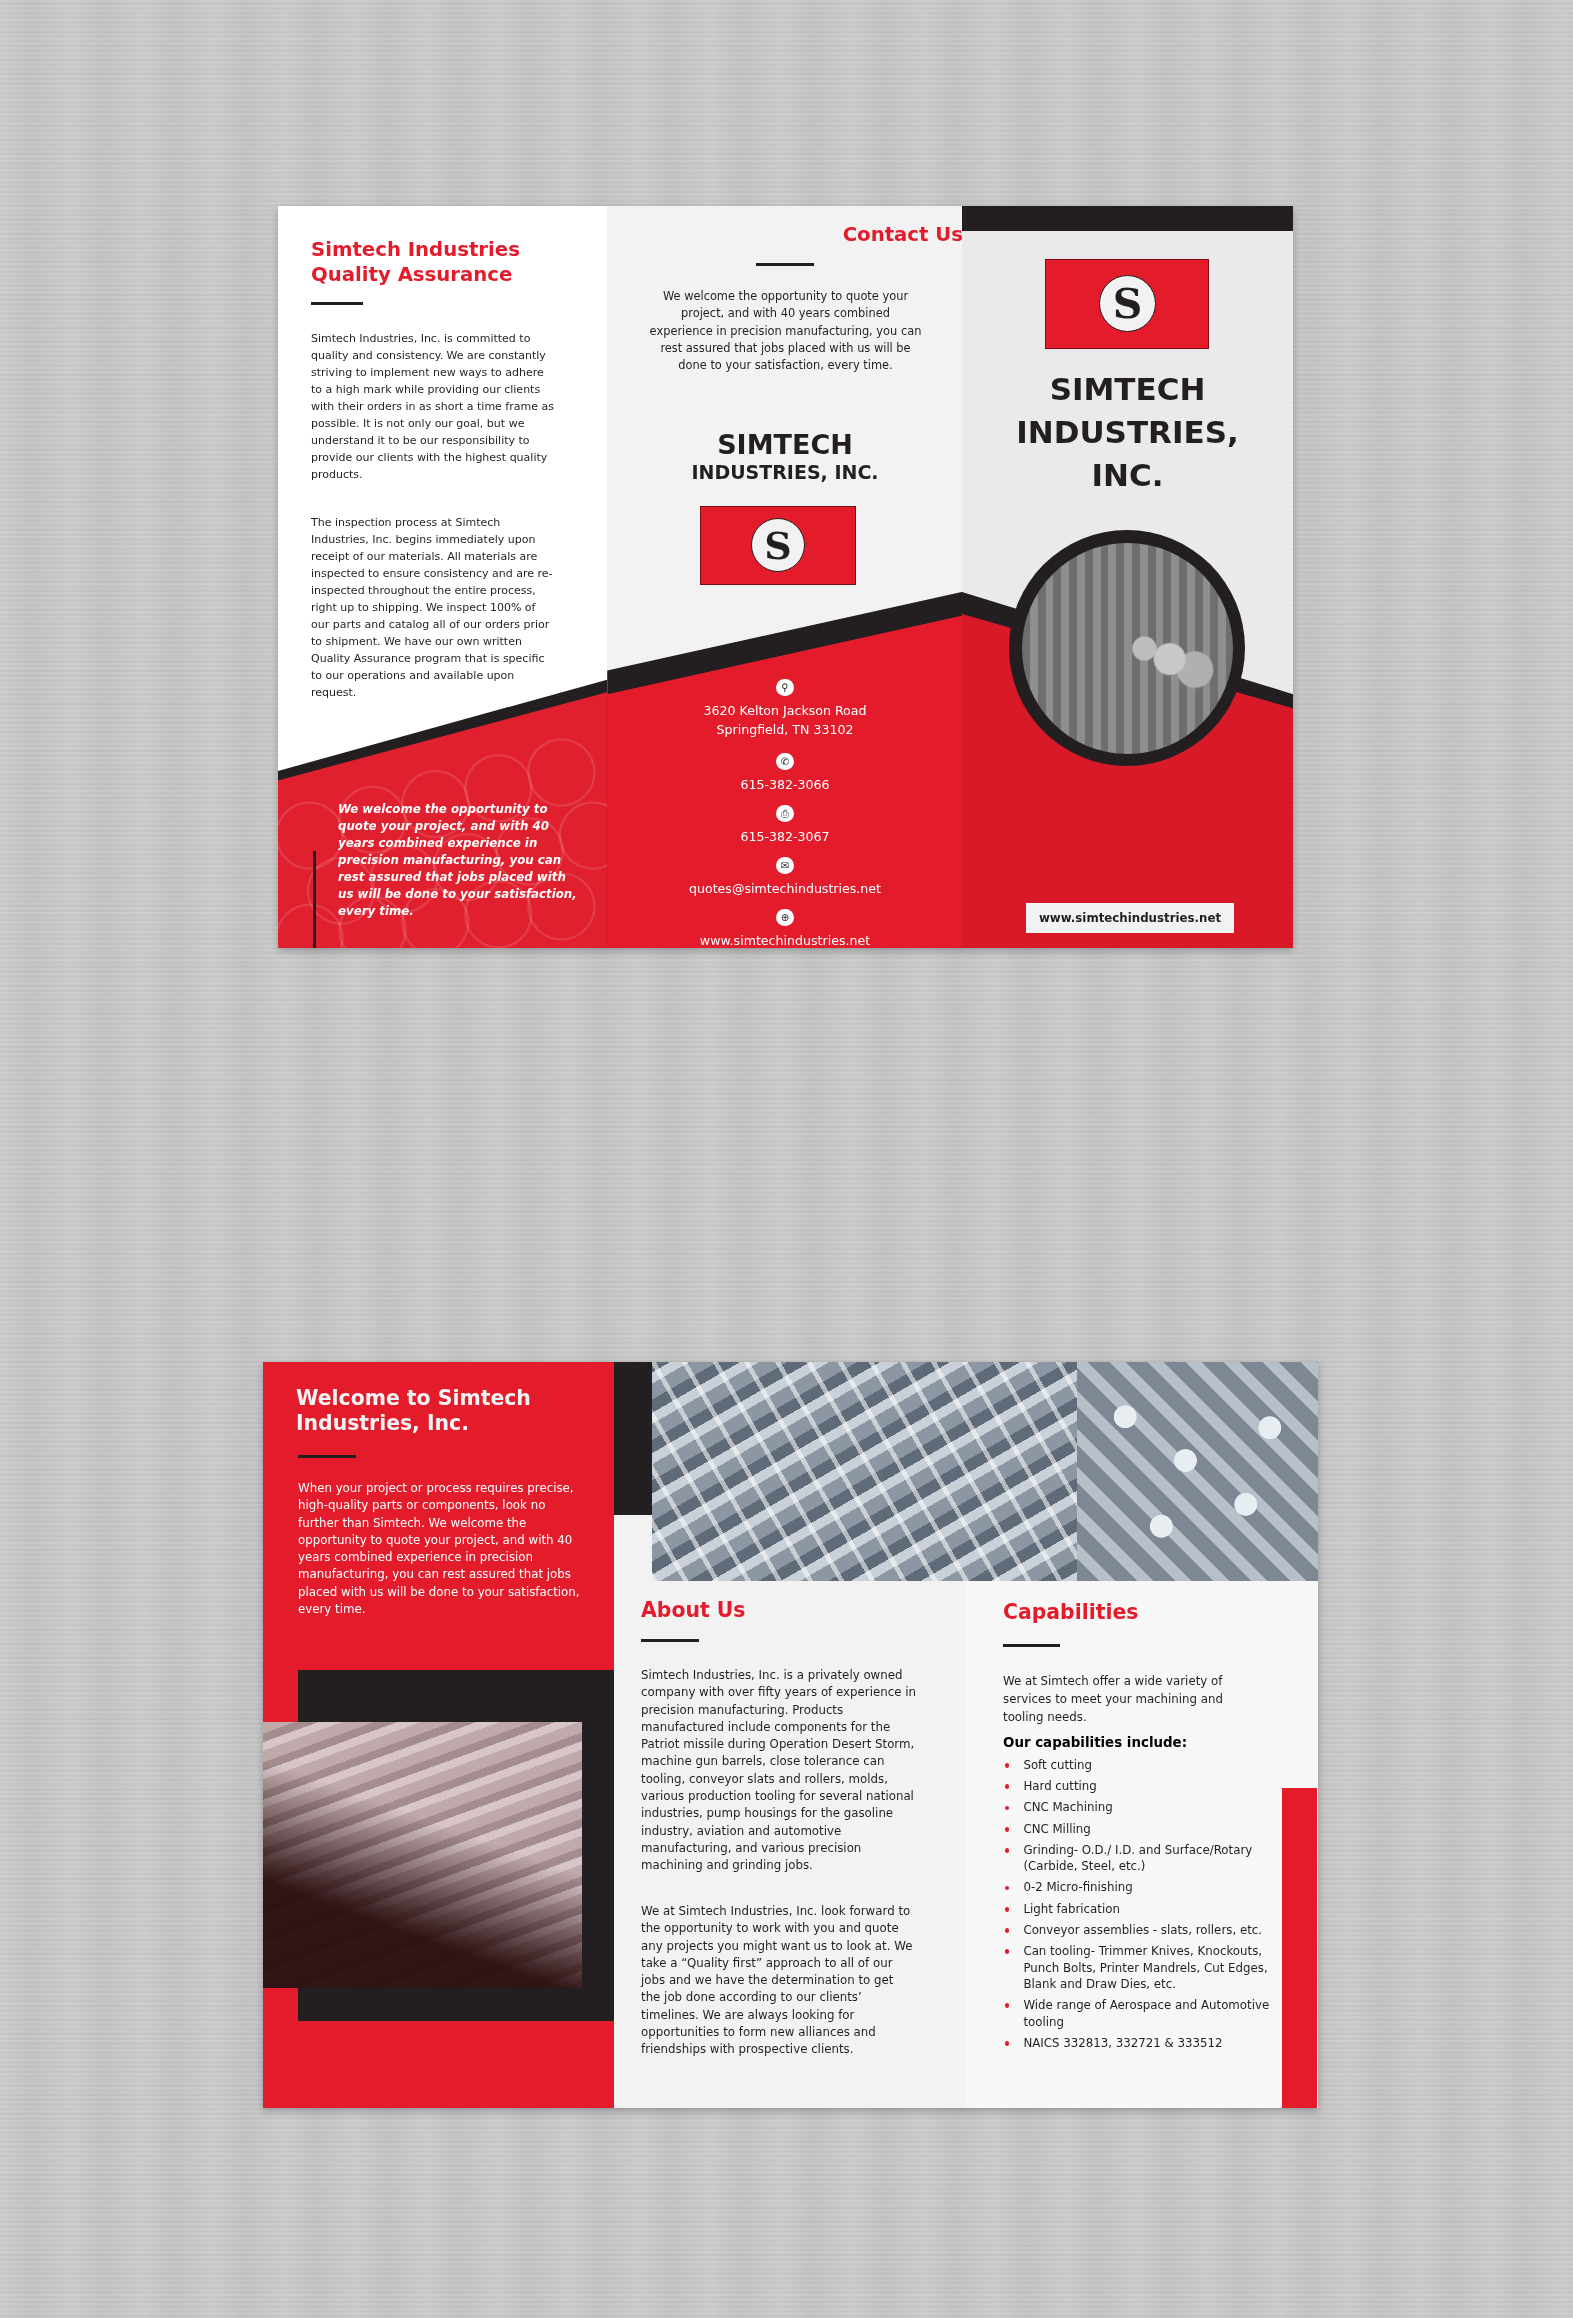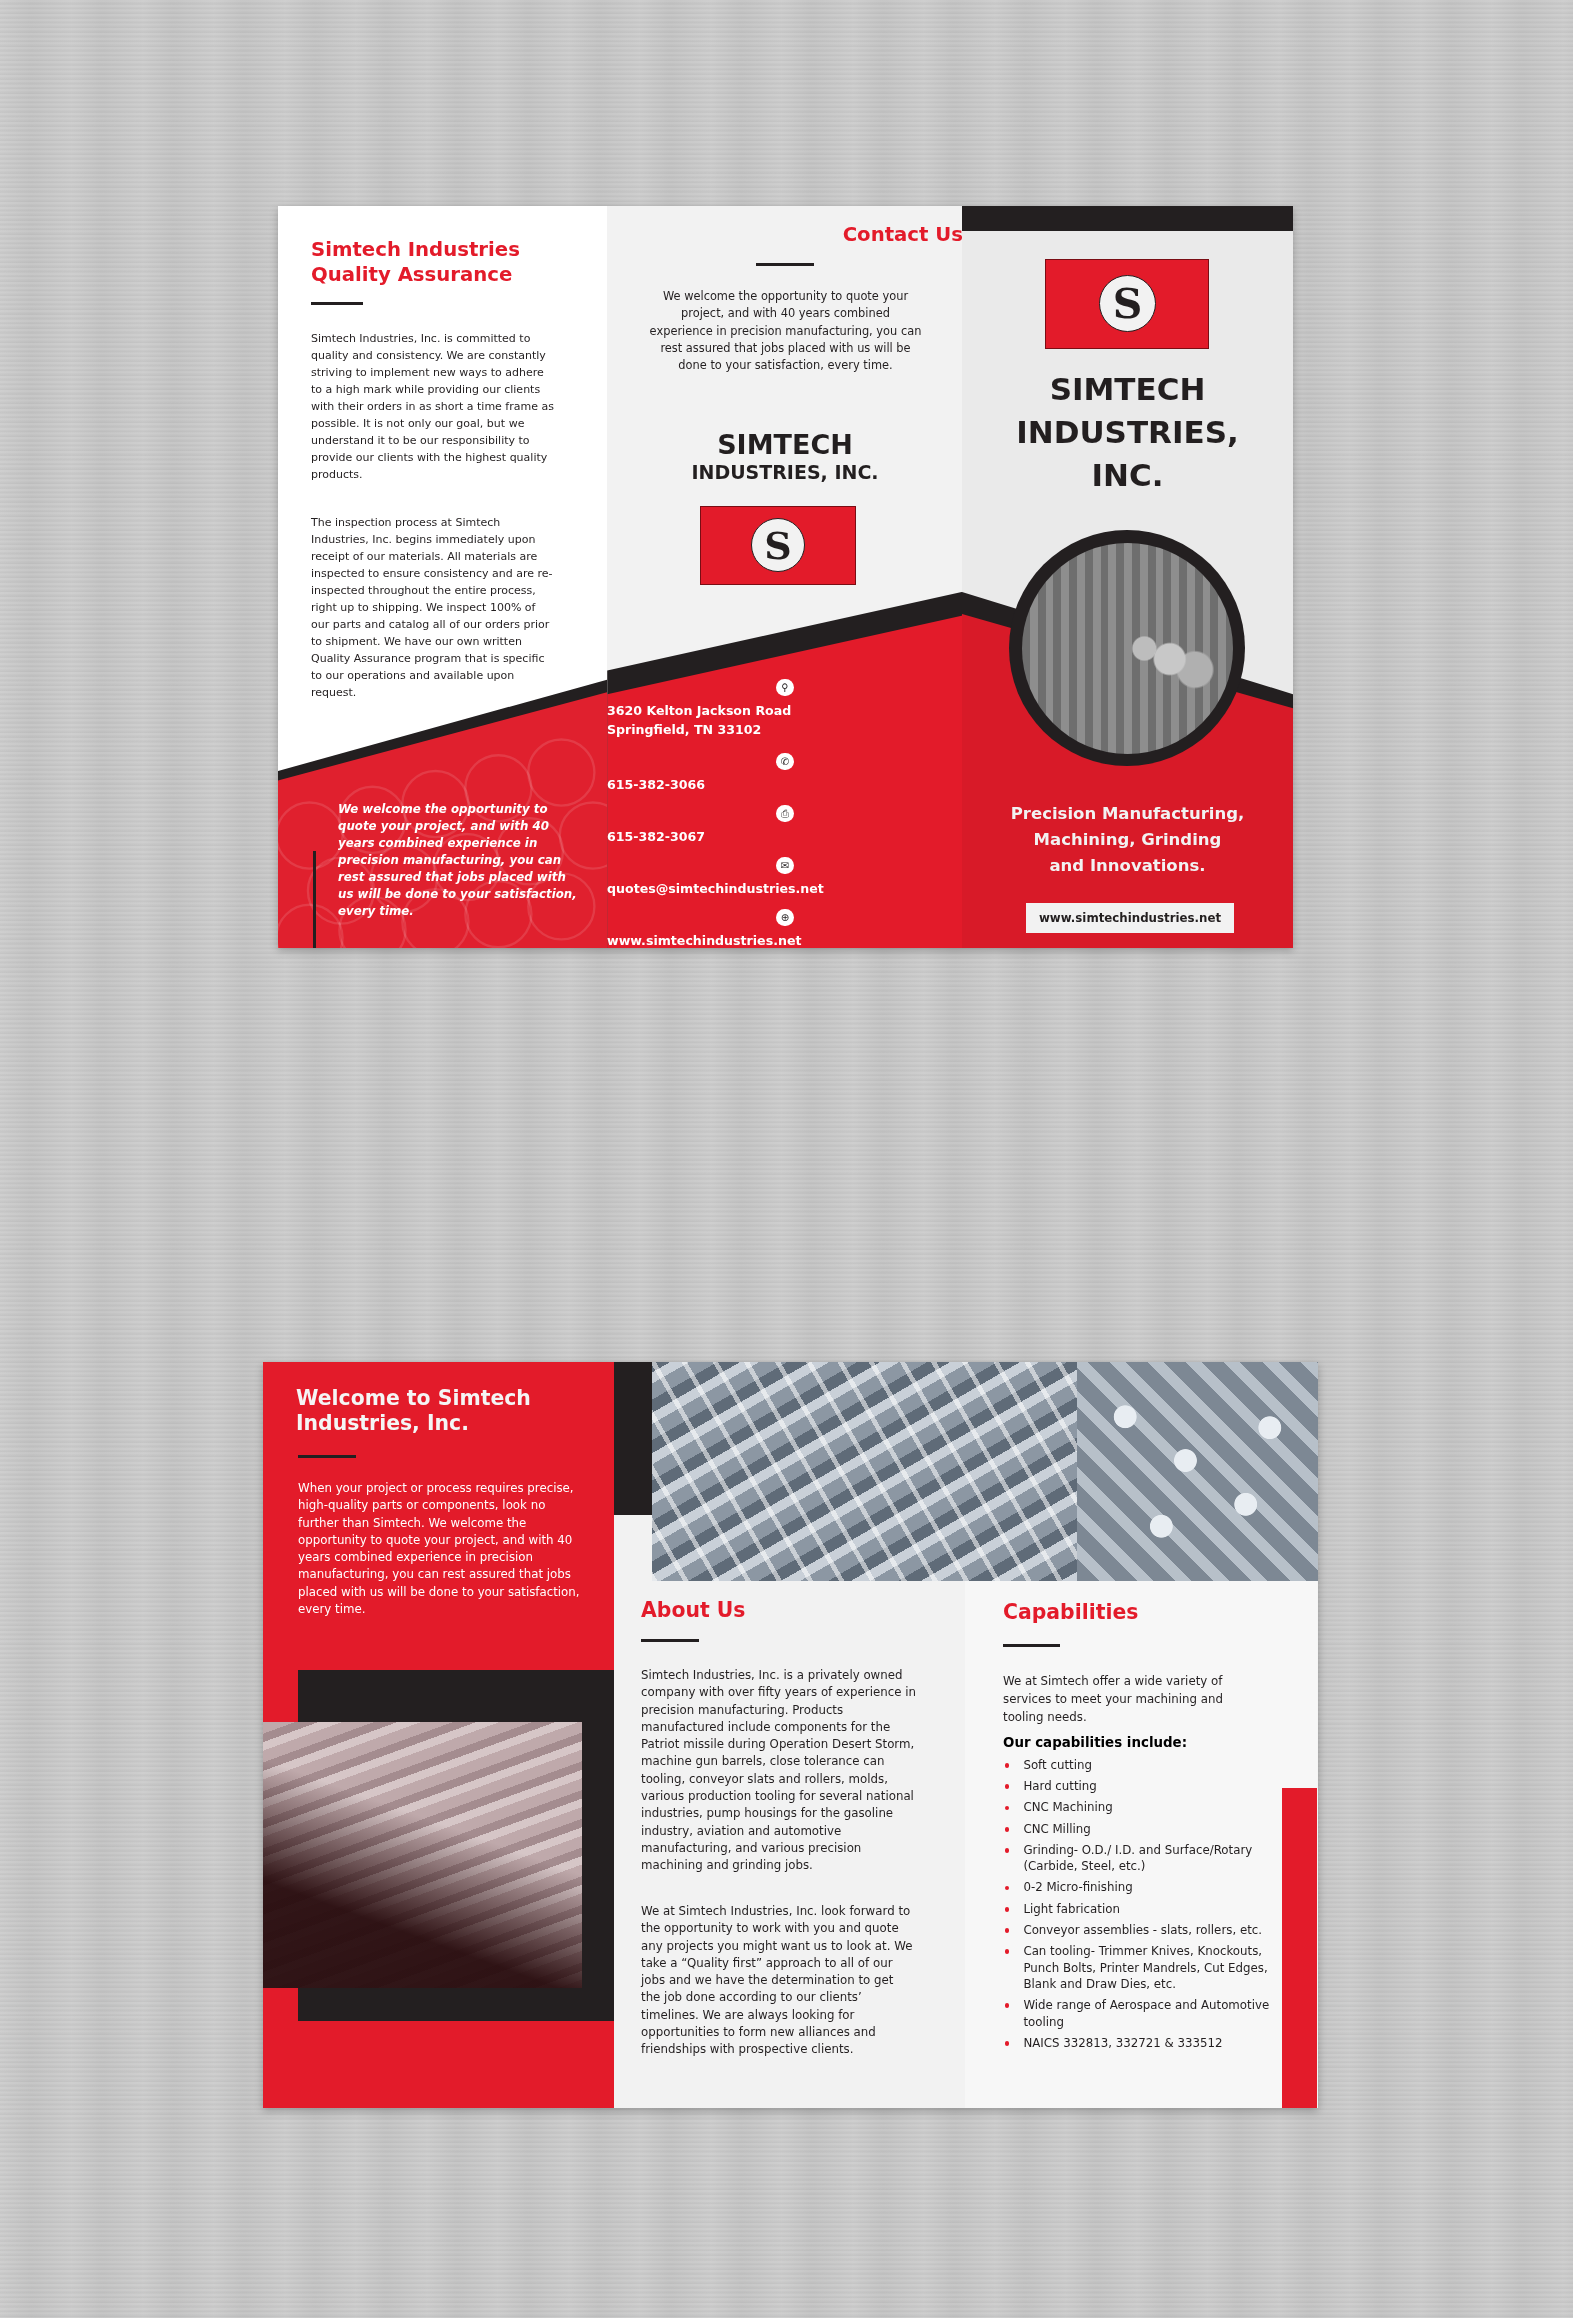--- a/index.html
+++ b/index.html
@@ -13,21 +13,21 @@
   }
   .abs{position:absolute;}
   .brochure{position:absolute;box-shadow:0 3.1px 7.9px rgba(0,0,0,0.25);}
   .panel{position:absolute;top:0;bottom:0;overflow:hidden;}
   .h-red{color:#e31b2a;font-weight:bold;font-family:"DejaVu Sans",sans-serif;}
   .rule{position:absolute;height:3.1px;background:#231f20;}
   .body-text{font-size:11.4px;line-height:17.3px;color:#231f20;font-family:"DejaVu Sans",sans-serif;}
   .logo-box{position:absolute;background:#e31b2a;border:0.8px solid #7a0d14;}
   .logo-circle{position:absolute;border-radius:50%;background:#f2f2f2;border:1.6px solid #231f20;display:flex;align-items:center;justify-content:center;color:#231f20;font-family:"DejaVu Serif",serif;font-weight:bold;}
   .contact-icon{width:17.3px;height:17.3px;border-radius:50%;background:#fff;color:#231f20;font-size:10.2px;display:flex;align-items:center;justify-content:center;margin:0 auto 4.7px auto;}
-  .contact-text{color:#fff;font-weight:bold;font-size:12.6px;line-height:19px;}
+  .contact-text{color:#fff;font-weight:normal;font-size:12.6px;line-height:19px;text-align:center;}
   .cap-list{list-style:none;margin:0;padding:0;}
   .cap-list li{position:relative;padding-left:20.4px;font-size:11.8px;line-height:16.5px;color:#231f20;margin-bottom:4.7px;}
   .cap-list li::before{content:"";position:absolute;left:1.6px;top:6.3px;width:4.7px;height:4.7px;border-radius:50%;background:#e31b2a;}
 </style>
 </head>
 <body>
 
 <div class="brochure" style="left:278px;top:206px;width:1015px;height:742px;background:#fff;">
 
   <div class="panel" style="left:0;width:329px;background:#fff;">
@@ -123,25 +123,20 @@
       <polygon points="0,38 421,158 421,464 0,464" fill="#d81a28"></polygon>
     </svg>
     <div class="abs" style="left:47px;top:324px;width:236px;height:236px;border-radius:50%;background:#231f20;">
       <div style="position:absolute;left:12.6px;top:12.6px;width:211px;height:211px;border-radius:50%;background:
         radial-gradient(circle at 70% 55%, #c8c8c8 0 8%, transparent 9%),
         radial-gradient(circle at 58% 50%, #bdbdbd 0 7%, transparent 8%),
         radial-gradient(circle at 82% 60%, #b0b0b0 0 8%, transparent 9%),
         repeating-linear-gradient(90deg, #6e6e6e 0 7.9px, #8e8e8e 7.9px 15.7px),
         linear-gradient(180deg,#4a4a4a,#2c2c2c);"></div>
     </div>
-    <div class="abs" style="left:0;width:331px;top:595px;text-align:center;color:#f2f2f2;font-weight:bold;font-size:16.5px;line-height:26px;">
-      <div>Precision Manufacturing,</div>
-      <div>Machining, Grinding</div>
-      <div>and Innovations.</div>
-    </div>
     <div class="abs" style="left:64px;top:697px;width:208px;height:30px;background:#f2f2f2;display:flex;align-items:center;justify-content:center;">
       <span style="color:#231f20;font-weight:bold;font-size:11.8px;">www.simtechindustries.net</span>
     </div>
   </div>
 </div>
 
 <div class="brochure" style="left:263px;top:1362px;width:1055px;height:746px;background:#f5f5f5;">
 
   <div class="panel" style="left:0;width:403px;background:#e31b2a;">
     <div class="abs" style="left:33px;top:23.6px;color:#f5f5f5;font-weight:bold;font-size:20.4px;line-height:25px;">

